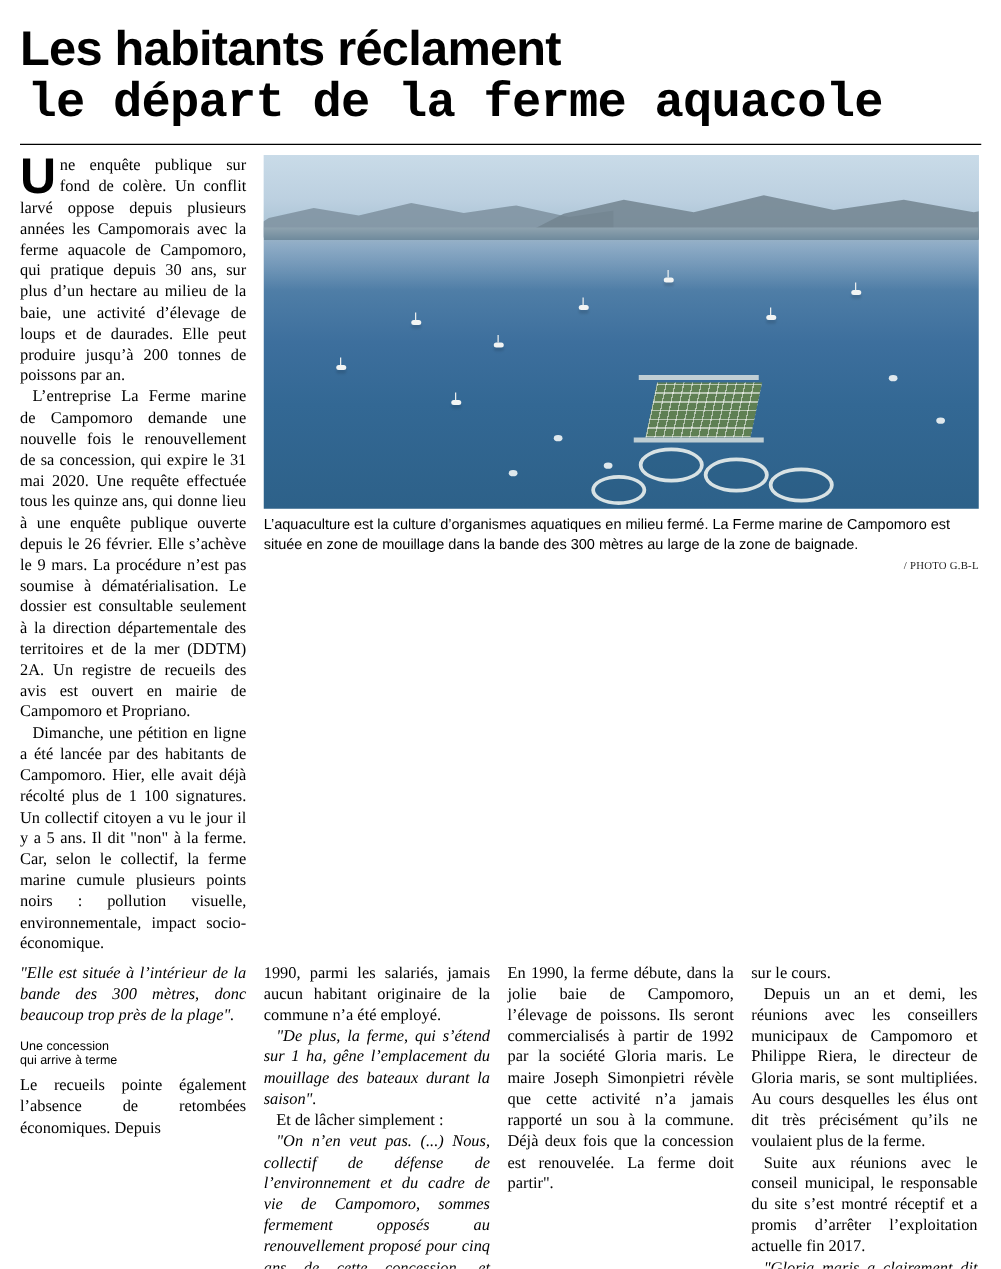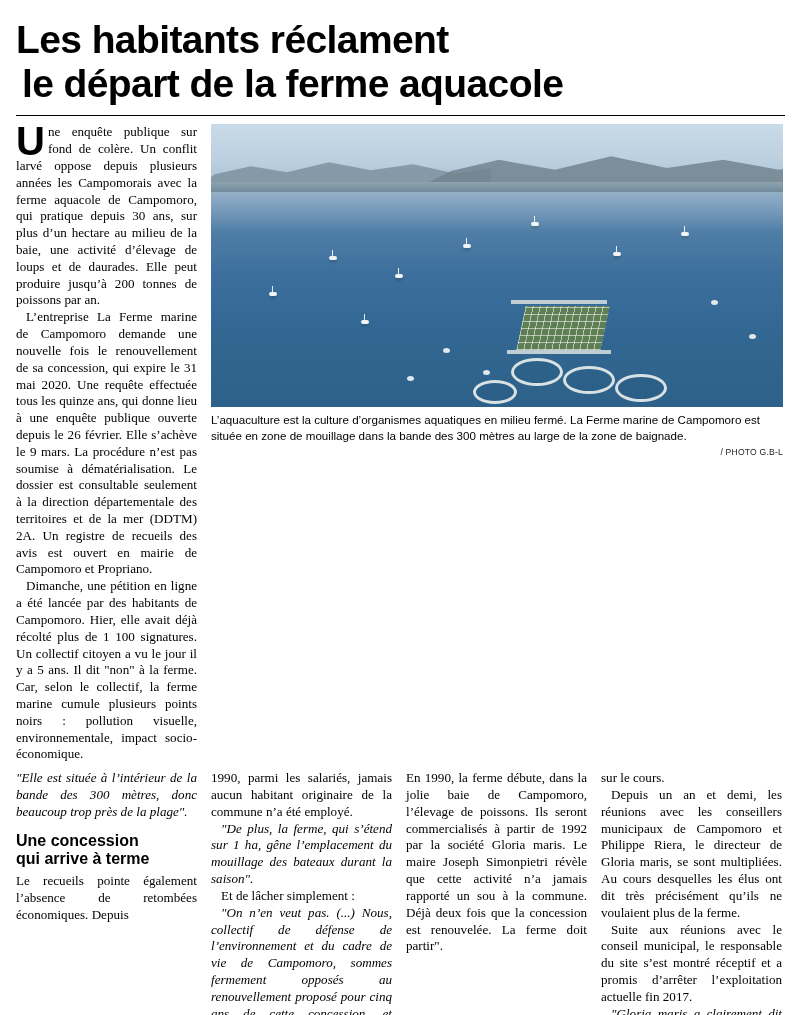--- a/index.html
+++ b/index.html
@@ -25,20 +25,21 @@
     font-family: "Liberation Sans", sans-serif;
     font-weight: bold;
     font-size: 39px;
     line-height: 1.12;
     letter-spacing: -0.6px;
     margin: 4px 0 0 0;
   }
   .headline .l2 {
     display: block;
     padding-left: 6px;
+    font-family: Liberation Mono, monospace;
   }
   .rule {
     border: 0;
     border-top: 1px solid #000;
     margin: 10px 0 8px 0;
   }
   .top-area {
     display: flex;
     gap: 14px;
     align-items: flex-start;
@@ -137,21 +138,21 @@
   }
   .caption {
     font-family: "Liberation Sans", sans-serif;
     font-size: 11.6px;
     font-weight: normal;
     line-height: 1.32;
     margin-top: 5px;
     width: 572px;
   }
   .credit {
-    font-family: Liberation Sans, sans-serif;
+    font-family: Liberation Serif, serif;
     font-size: 8.6px;
     text-align: right;
     margin-top: 4px;
     color: #222;
     letter-spacing: 0.2px;
   }
   .body-cols {
     display: flex;
     gap: 14px;
     margin-top: 7px;
@@ -178,22 +179,22 @@
   .dropcap {
     float: left;
     font-family: "Liberation Sans", sans-serif;
     font-weight: bold;
     font-size: 40px;
     line-height: 31px;
     padding: 2px 3px 0 0;
   }
   .subhead {
     font-family: "Liberation Sans", sans-serif;
-    font-weight: bold;
-    font-size: 16px;
+    font-weight: normal;
+    font-size: 10px;
     line-height: 1.12;
     margin: 11px 0 6px 0;
   }
   .ital {
     font-style: italic;
   }
   .lead-col p.art:first-child { text-indent: 0; }
 </style>
 </head>
 <body>

